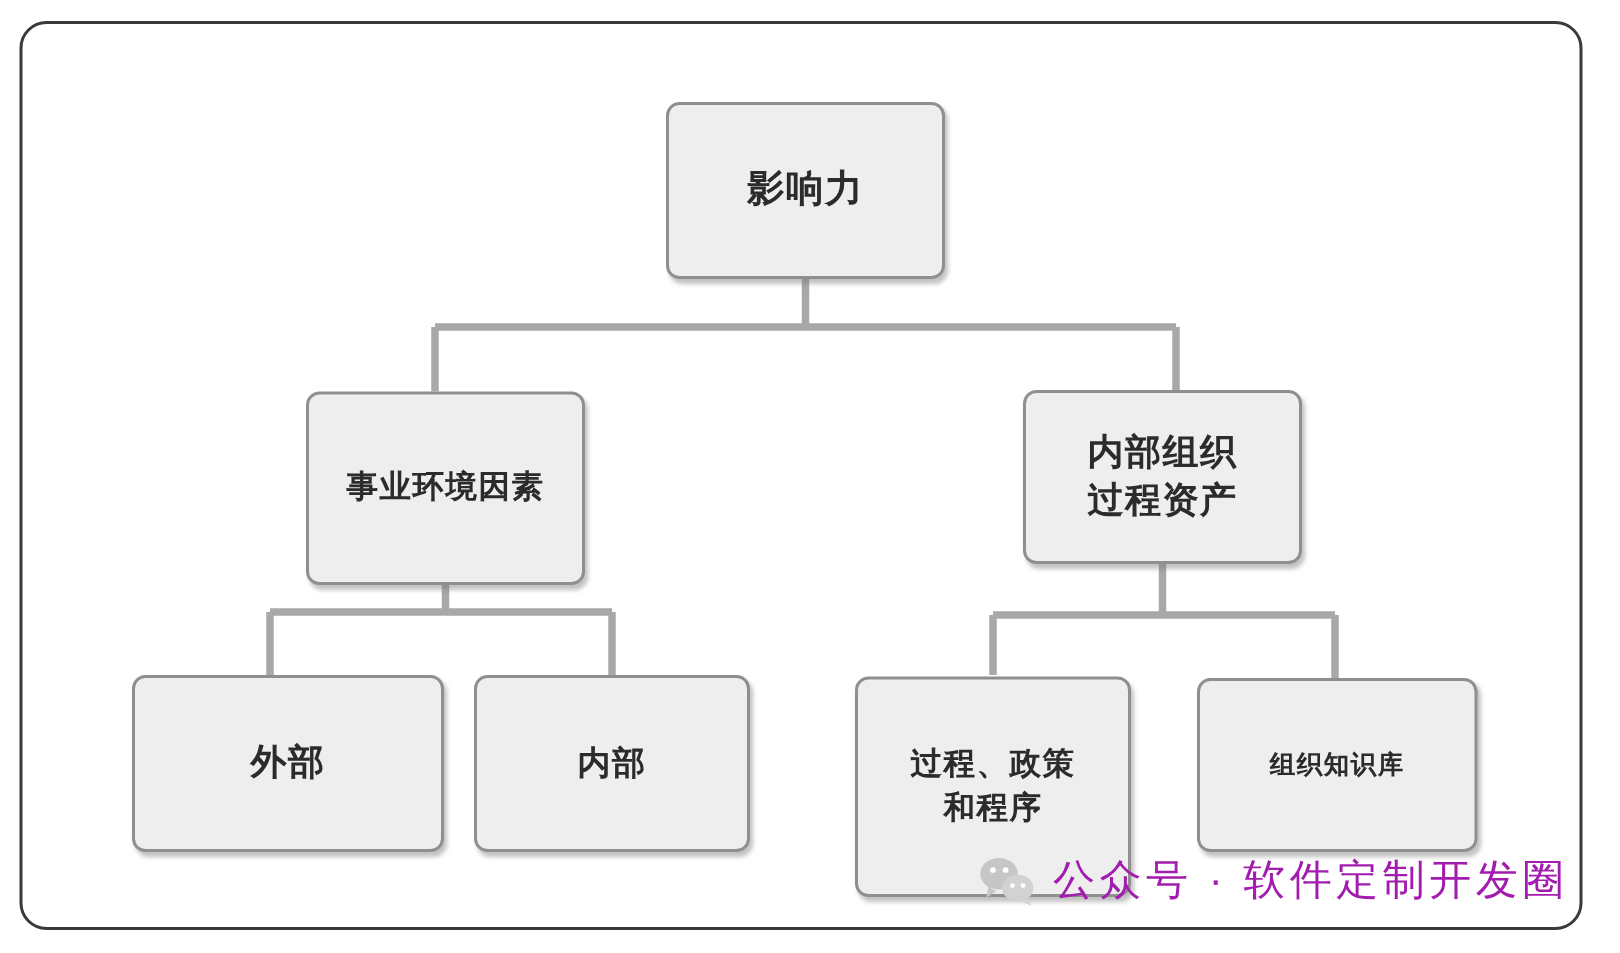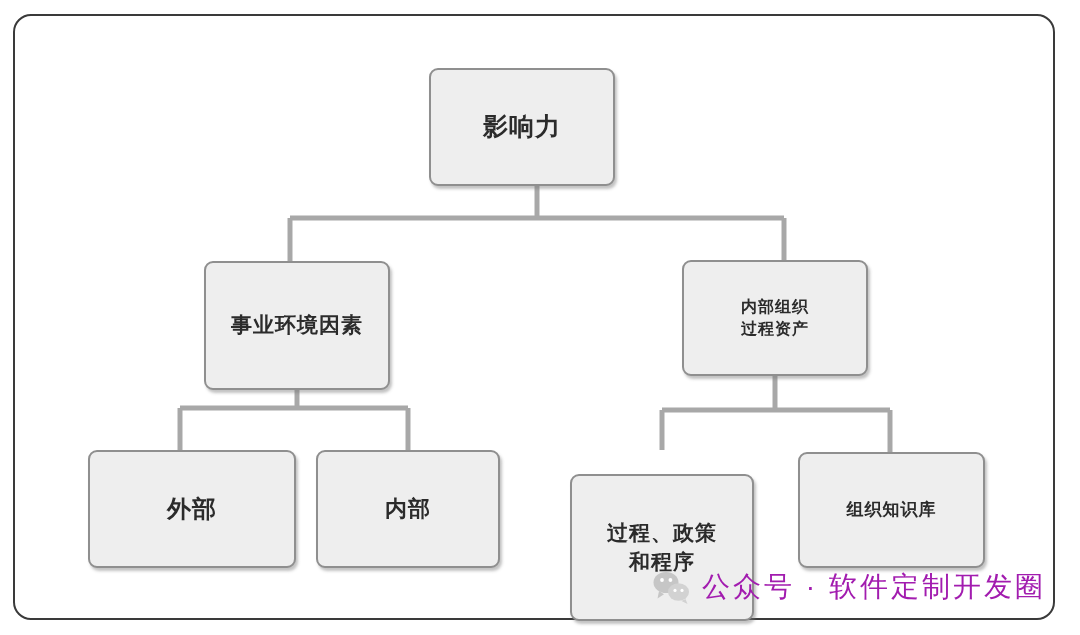--- a/index.html
+++ b/index.html
@@ -56,26 +56,26 @@
     font-weight: bold;
     letter-spacing: 1px;
     line-height: 1.35;
     z-index: 3;
   }
   .node .lbl {
     display: block;
     white-space: pre-line;
   }
   
-  #node-root        { left: 429px; top: 68px;  width: 186px; height: 118px; font-size: 25px; text-align: right; }
+  #node-root        { left: 444px; top: 68px;  width: 186px; height: 118px; font-size: 25px; text-align: right; }
   #node-eef         { left: 204px; top: 261px; width: 186px; height: 129px; font-size: 21px; }
-  #node-opa         { left: 682px; top: 260px; width: 186px; height: 116px; font-size: 16px; }
+  #node-opa         { left: 682px; top: 260px; width: 186px; height: 116px; font-size: 24px; }
   #node-external    { left: 88px;  top: 450px; width: 208px; height: 118px; font-size: 24px; }
   #node-internal    { left: 316px; top: 450px; width: 184px; height: 118px; font-size: 22px; }
-  #node-processes   { left: 570px; top: 474px; width: 184px; height: 147px; font-size: 21px; }
+  #node-processes   { left: 570px; top: 451px; width: 184px; height: 147px; font-size: 21px; }
   #node-knowledge   { left: 798px; top: 452px; width: 187px; height: 116px; font-size: 17px; }
 
   
   #watermark {
     position: absolute;
     left: 652px;
     top: 568px;
     display: flex;
     align-items: center;
     gap: 10px;

